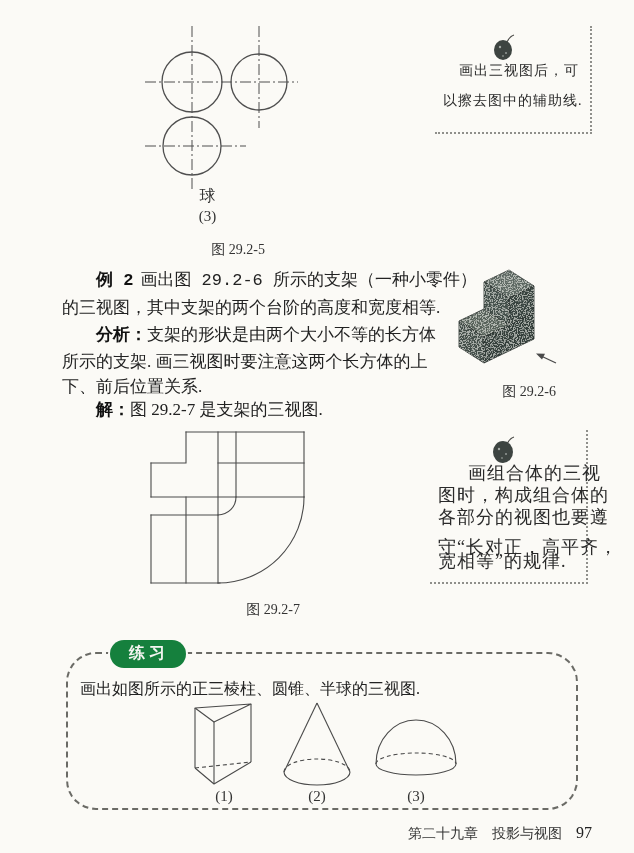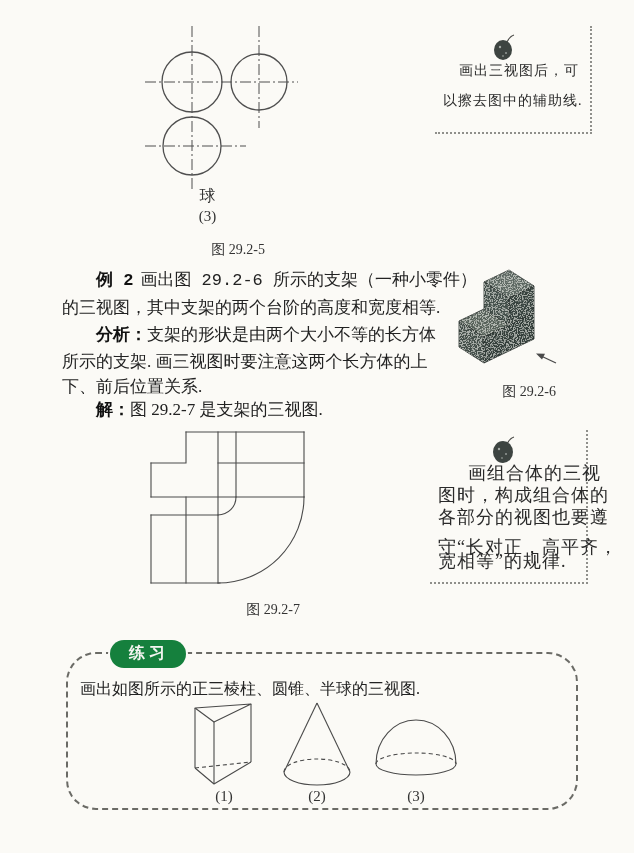--- a/index.html
+++ b/index.html
@@ -169,14 +169,17 @@
       <path d="M4,50 A40,44 0 0 1 84,50"></path>
       <path d="M4,50 A40,11 0 0 0 84,50"></path>
       <path d="M4,50 A40,11 0 0 1 84,50" stroke-dasharray="4 3"></path>
     </g>
   </svg>
 
   <div class="abs figlabel" style="left:194px;top:788px;width:60px;">(1)</div>
   <div class="abs figlabel" style="left:287px;top:788px;width:60px;">(2)</div>
   <div class="abs figlabel" style="left:386px;top:788px;width:60px;">(3)</div>
 
+  <div class="abs footer" style="right:42px;top:824px;">
+    <span>第二十九章　投影与视图</span><span class="pn">97</span>
+  </div>
 
 </div>
 
 </body></html>

